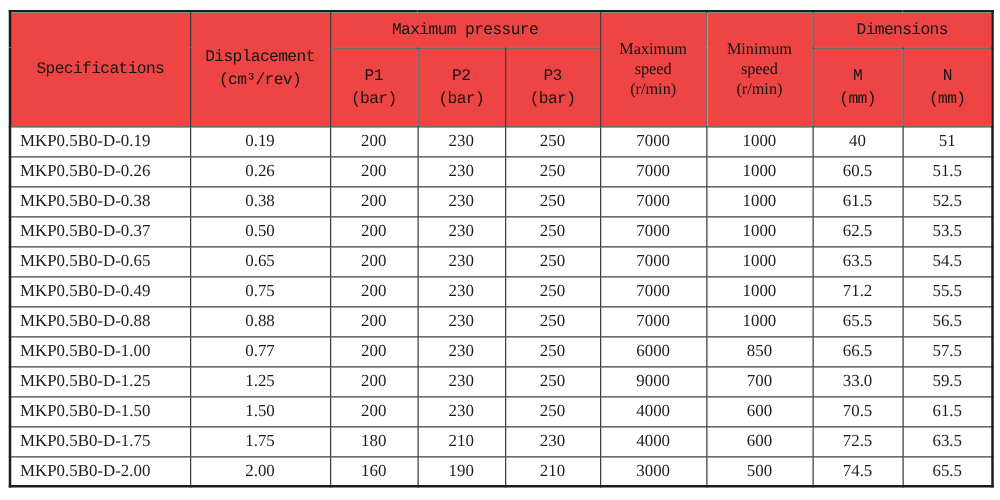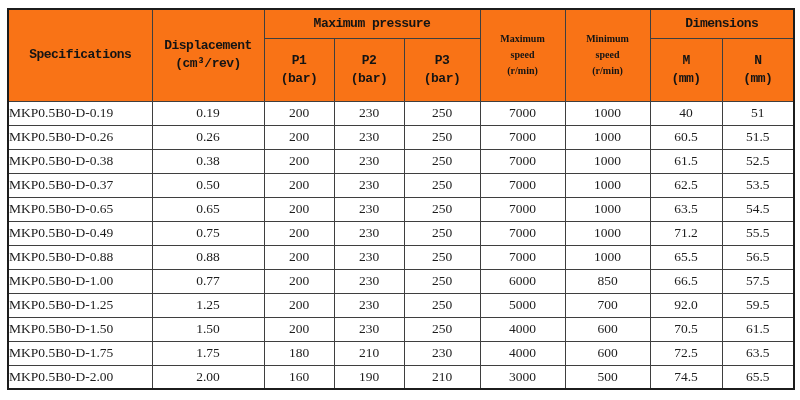--- a/index.html
+++ b/index.html
@@ -28,43 +28,44 @@
   }
   table.spec-table th,
   table.spec-table td {
     border: 1px solid #3f3f3f;
     padding: 0;
     overflow: hidden;
     vertical-align: middle;
     text-align: center;
   }
   thead th {
-    background: #f97316;
-    font-weight: bold;
+    background: #ef4444;
+    font-weight: normal;
     color: #141414;
   }
   .mono {
     font-family: "Liberation Mono", "DejaVu Sans Mono", monospace;
     font-size: 13px;
     letter-spacing: -0.5px;
   }
   .serifhead {
     font-family: "Liberation Serif", serif;
-    font-size: 10px;
+    font-size: 13px;
   }
   tr.h1 { height: 29px; }
   tr.h2 { height: 63px; }
   tbody tr { height: 24px; }
   tbody td {
     font-family: "Liberation Serif", serif;
     font-size: 13.5px;
     background: #ffffff;
   }
   tbody td.spec-cell {
     text-align: left;
+    padding-left: 7px;
   }
   .hline { display: block; line-height: 18px; }
   .hline3 { display: block; line-height: 16px; }
 </style>
 </head>
 <body>
 
 <div class="stage">
   <table class="spec-table">
     <colgroup>
@@ -211,23 +212,23 @@
         <td>850</td>
         <td>66.5</td>
         <td>57.5</td>
       </tr>
       <tr>
         <td class="spec-cell">MKP0.5B0-D-1.25</td>
         <td>1.25</td>
         <td>200</td>
         <td>230</td>
         <td>250</td>
-        <td>5000</td>
+        <td>9000</td>
         <td>700</td>
-        <td>92.0</td>
+        <td>33.0</td>
         <td>59.5</td>
       </tr>
       <tr>
         <td class="spec-cell">MKP0.5B0-D-1.50</td>
         <td>1.50</td>
         <td>200</td>
         <td>230</td>
         <td>250</td>
         <td>4000</td>
         <td>600</td>

